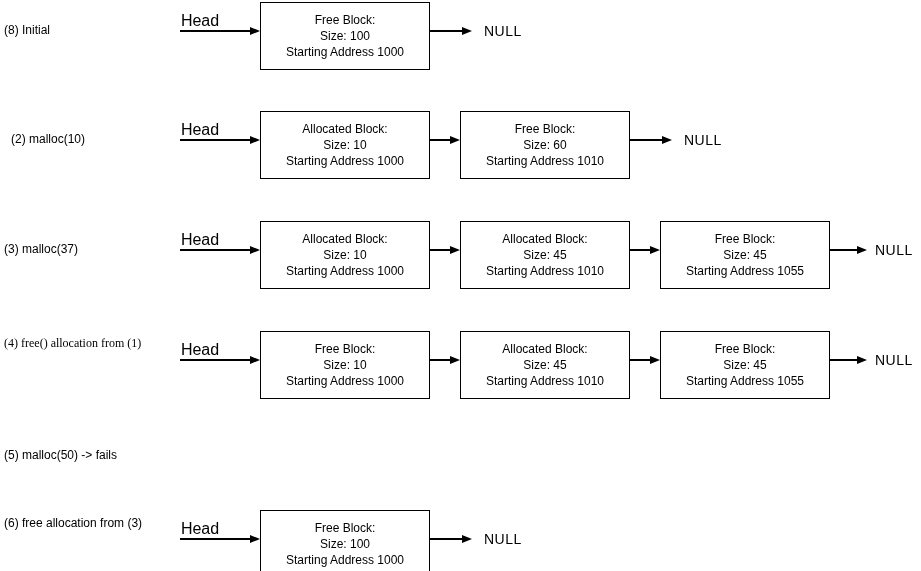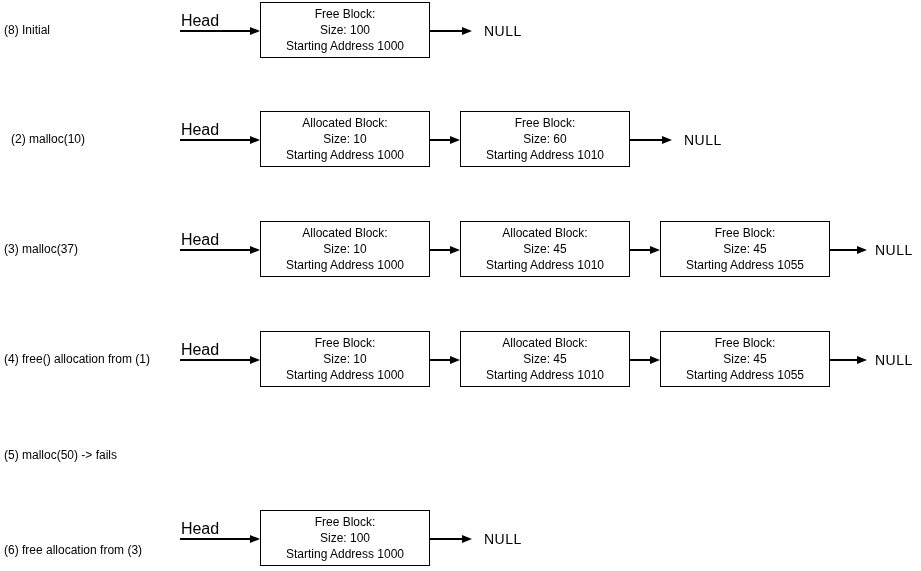--- a/index.html
+++ b/index.html
@@ -41,21 +41,21 @@
     position: absolute;
     width: 0;
     height: 0;
     border-top: 4px solid transparent;
     border-bottom: 4px solid transparent;
     border-left: 10px solid #000000;
   }
   .node {
     position: absolute;
     width: 170px;
-    height: 56px;
+    height: 68px;
     box-sizing: border-box;
     border: 1.5px solid #000000;
     background: #ffffff;
     display: flex;
     flex-direction: column;
     justify-content: center;
     align-items: center;
     text-align: right;
     font-size: 12px;
     line-height: 16px;
@@ -127,21 +127,21 @@
       <span>Free Block:</span>
       <span>Size: 45</span>
       <span>Starting Address 1055</span>
     </div>
     <div class="hline" style="left:830px; top:249px; width:27px;"></div>
     <div class="ahead" style="left:857px; top:246px;"></div>
     <div class="null-label" style="left:875px; top:242px;">NULL</div>
   </div>
 
   <div>
-    <div class="row-label" style="left:4px; top:352px;">(4) free() allocation from (1)</div>
+    <div class="row-label" style="left:4px; top:336px;font-family:Liberation Serif, serif;">(4) free() allocation from (1)</div>
     <div class="head-label" style="left:178px; top:342px;">Head</div>
     <div class="hline" style="left:180px; top:359px; width:70px;"></div>
     <div class="ahead" style="left:250px; top:356px;"></div>
     <div class="node" style="left:260px; top:331px;">
       <span>Free Block:</span>
       <span>Size: 10</span>
       <span>Starting Address 1000</span>
     </div>
     <div class="hline" style="left:430px; top:359px; width:20px;"></div>
     <div class="ahead" style="left:450px; top:356px;"></div>
@@ -160,21 +160,21 @@
     <div class="hline" style="left:830px; top:359px; width:27px;"></div>
     <div class="ahead" style="left:857px; top:356px;"></div>
     <div class="null-label" style="left:875px; top:352px;">NULL</div>
   </div>
 
   <div>
     <div class="row-label" style="left:4px; top:448px;">(5) malloc(50) -&gt; fails</div>
   </div>
 
   <div>
-    <div class="row-label" style="left:4px; top:543px;">(6) free allocation from (3)</div>
+    <div class="row-label" style="left:4px; top:516px;">(6) free allocation from (3)</div>
     <div class="head-label" style="left:178px; top:521px;">Head</div>
     <div class="hline" style="left:180px; top:538px; width:70px;"></div>
     <div class="ahead" style="left:250px; top:535px;"></div>
     <div class="node" style="left:260px; top:510px;">
       <span>Free Block:</span>
       <span>Size: 100</span>
       <span>Starting Address 1000</span>
     </div>
     <div class="hline" style="left:430px; top:538px; width:32px;"></div>
     <div class="ahead" style="left:462px; top:535px;"></div>

